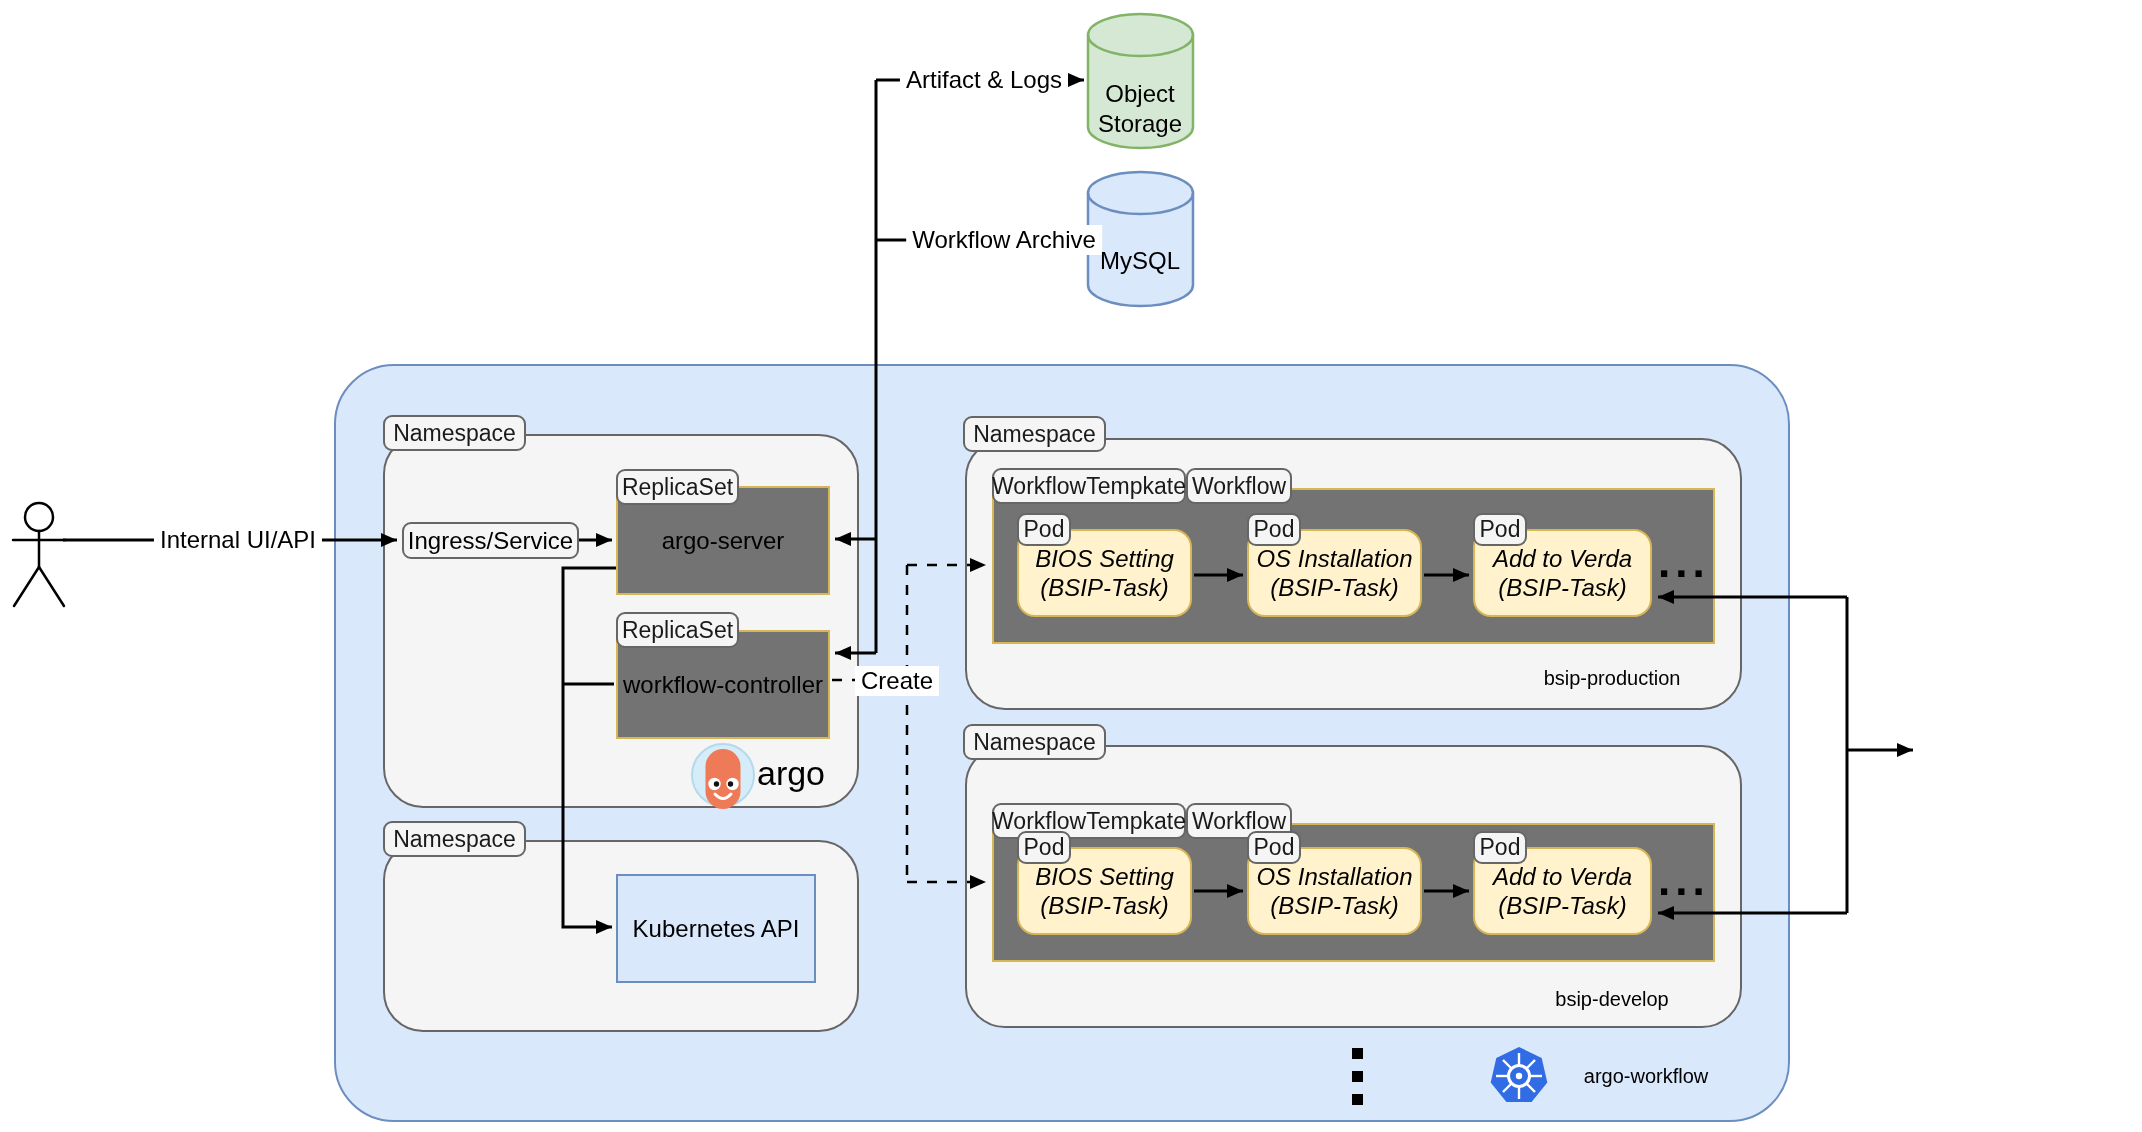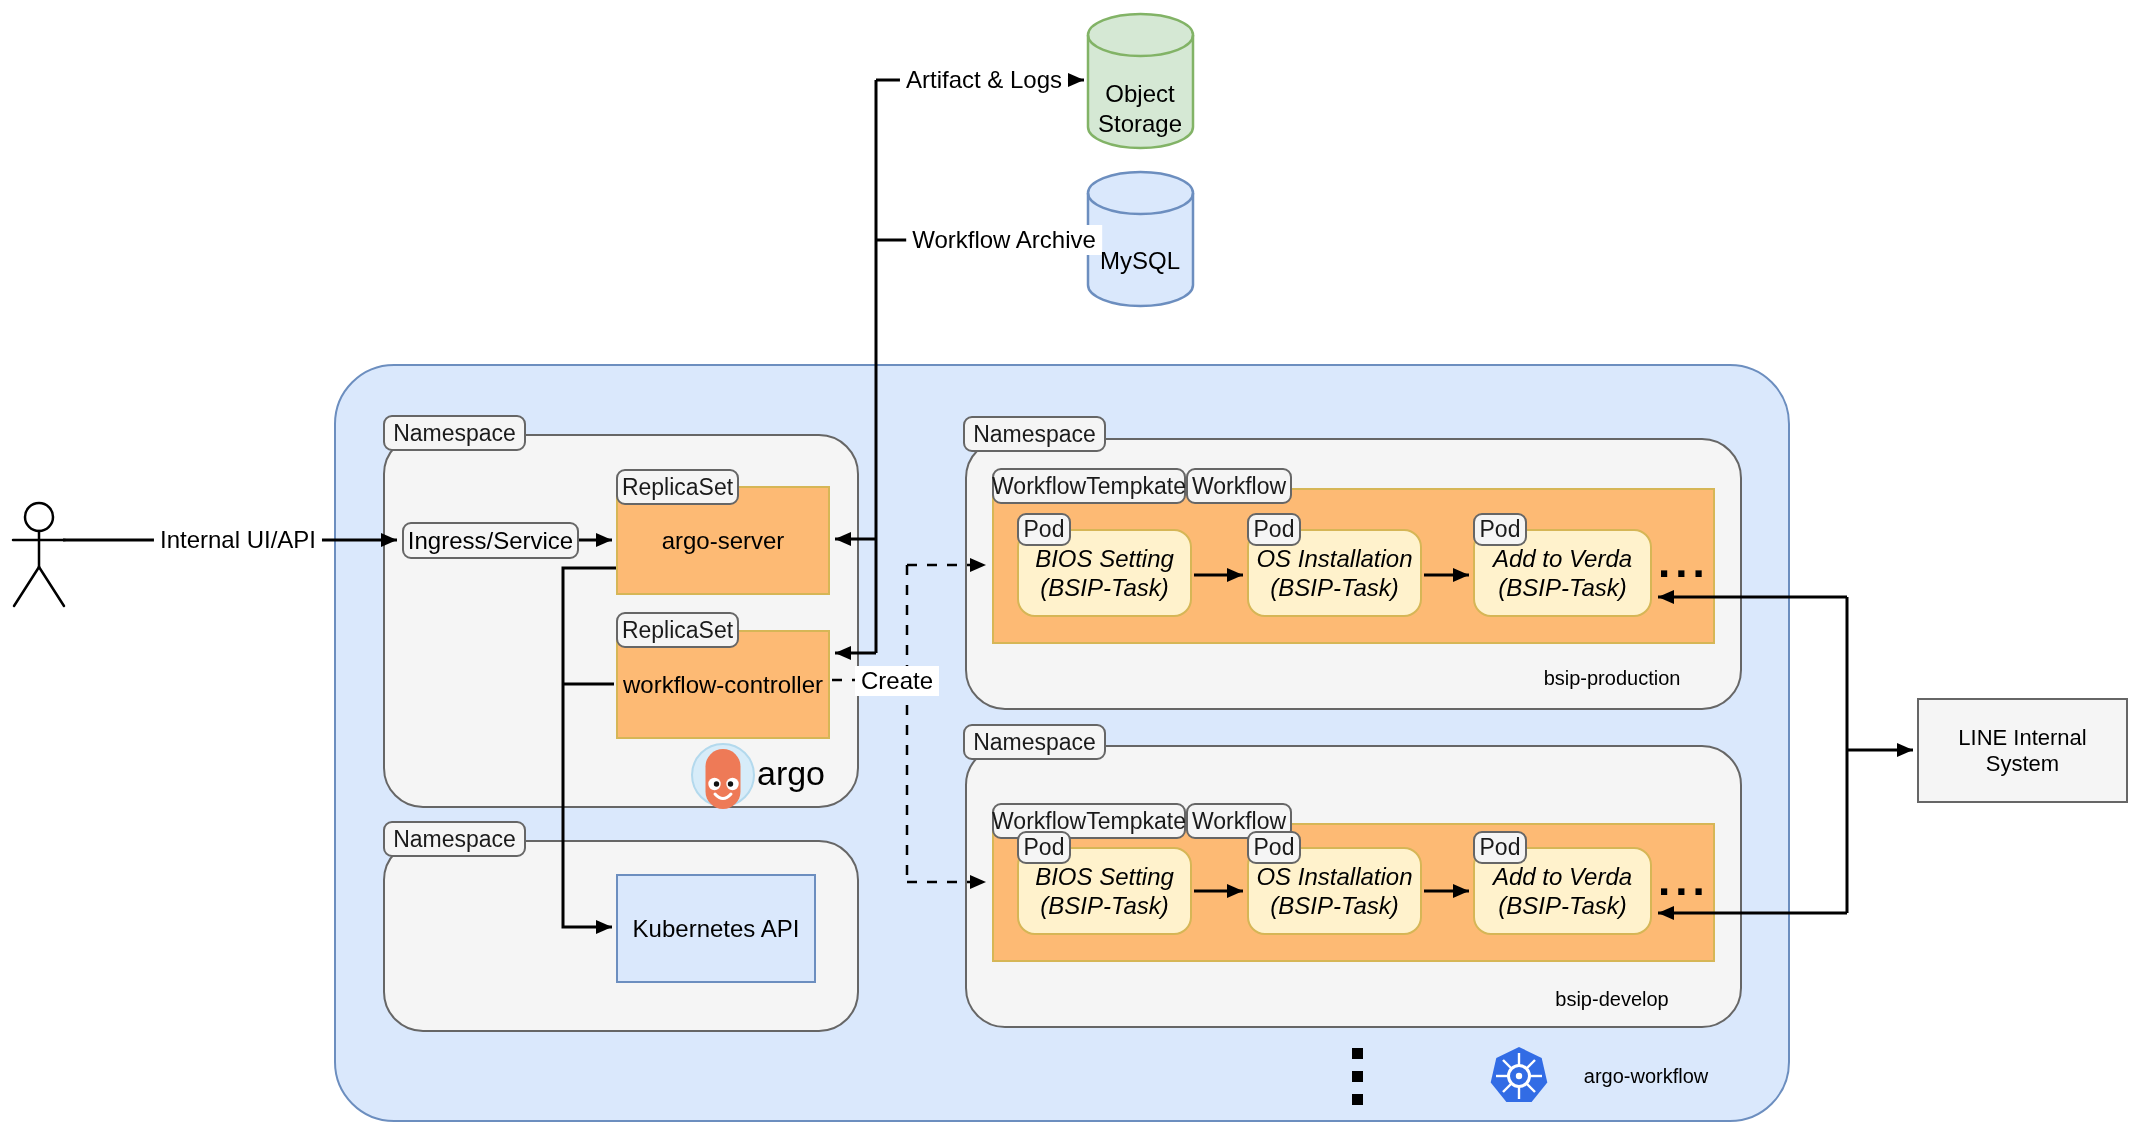--- a/index.html
+++ b/index.html
@@ -3,21 +3,21 @@
 <meta charset="utf-8">
 <title>argo-workflow architecture</title>
 <style>
   html,body{margin:0;padding:0;background:#ffffff;font-family:"Liberation Sans",sans-serif;color:#000;}
   #diagram{position:relative;width:2142px;height:1132px;overflow:hidden;background:#fff;}
   .abs{position:absolute;box-sizing:border-box;}
   .cluster{background:#dae8fc;border:2px solid #6c8ebf;border-radius:60px;}
   .ns{background:#f5f5f5;border:2px solid #666666;border-radius:40px;}
   .badge{background:#f5f5f5;border:2px solid #666666;border-radius:9px;display:flex;align-items:center;justify-content:center;font-size:23px;color:#1a1a1a;white-space:nowrap;}
   .node{display:flex;align-items:center;justify-content:center;font-size:24px;text-align:center;}
-  .ybox{background:#fdba74;border:2px solid #d6b656;}
+  .ybox{background:#737373;border:2px solid #d6b656;}
   .pod{background:#fff2cc;border:2px solid #d6b656;border-radius:18px;display:flex;flex-direction:column;align-items:center;justify-content:center;font-size:24px;line-height:29px;text-align:center;font-style:italic;}
   .bluebox{background:#dae8fc;border:2px solid #6c8ebf;}
   .graybox{background:#f5f5f5;border:2px solid #666666;}
   .chip{position:absolute;transform:translate(-50%,-50%);background:#ffffff;padding:1px 6px;font-size:24px;white-space:nowrap;z-index:7;}
   .biglabel{position:absolute;transform:translate(-50%,-50%);font-size:20px;white-space:nowrap;z-index:7;}
   .cyl-label{position:absolute;transform:translate(-50%,-50%);font-size:24px;line-height:30px;text-align:center;z-index:7;}
   .dots-h{position:absolute;font-size:44px;font-weight:900;letter-spacing:5px;line-height:44px;z-index:4;}
   .vdots{position:absolute;display:flex;flex-direction:column;gap:12px;z-index:4;}
   .vdots span{width:11px;height:11px;background:#000;display:block;}
   svg.overlay{position:absolute;left:0;top:0;z-index:5;pointer-events:none;}
@@ -120,23 +120,20 @@
   </div>
   <div class="abs pod" style="left:1473px;top:847px;width:179px;height:88px;">
     <span>Add to Verda</span>
     <span>(BSIP-Task)</span>
   </div>
   <div class="abs badge" style="left:1473px;top:831px;width:54px;height:33px;">
     <span>Pod</span>
   </div>
   <div class="dots-h" style="left:1658px;top:858px;">...</div>
 
-  <div class="abs node graybox" style="left:1917px;top:698px;width:211px;height:105px;font-size:22px;">
-    <span>LINE Internal System</span>
-  </div>
 
   <div class="vdots" style="left:1352px;top:1048px;">
     <span></span>
       <span></span>
       <span></span>
   </div>
 
   <svg class="overlay" width="2142" height="1132" viewBox="0 0 2142 1132">
     <defs>
       <marker id="arw" viewBox="0 0 20 20" refX="18" refY="10" markerWidth="20" markerHeight="20" orient="auto" markerUnits="userSpaceOnUse">

